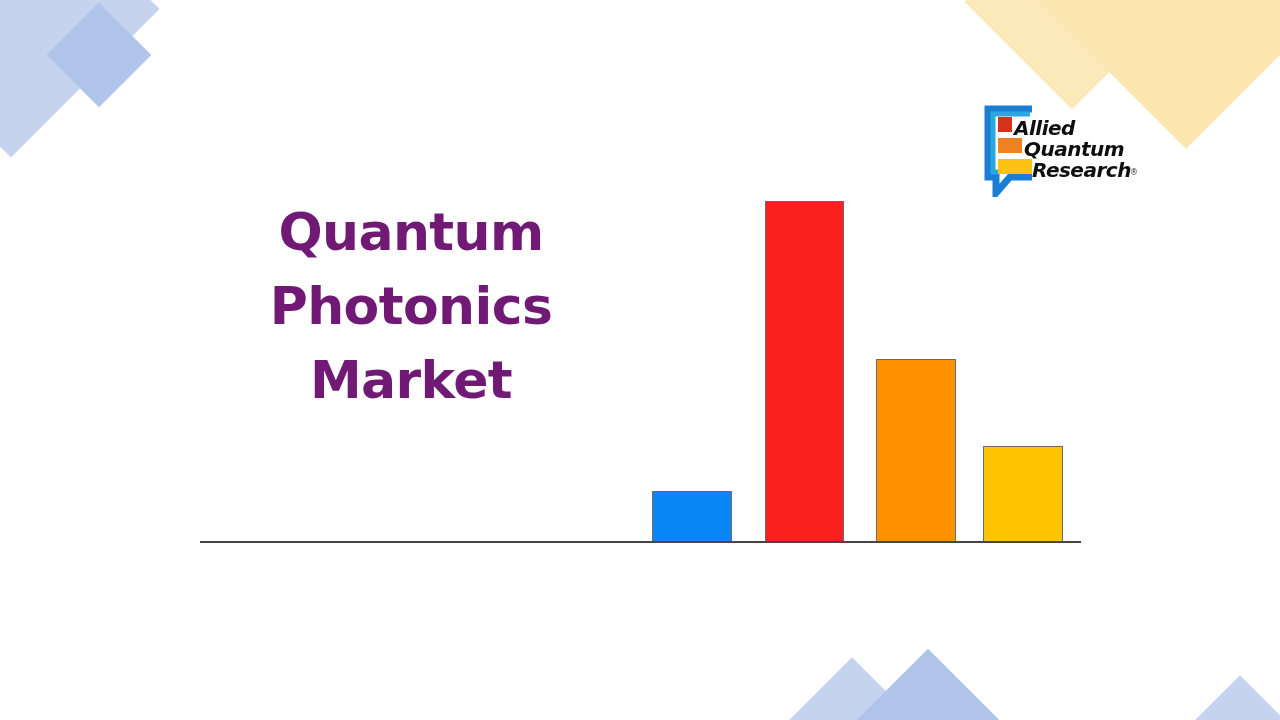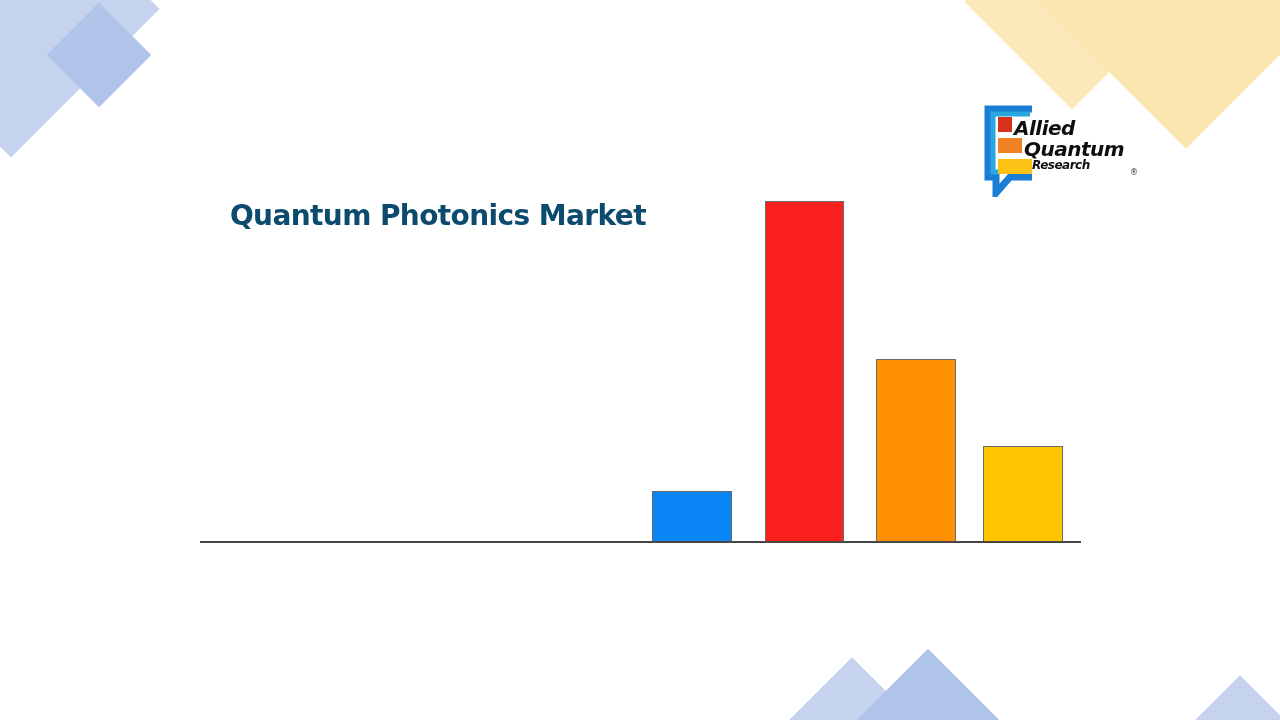--- a/index.html
+++ b/index.html
@@ -82,27 +82,27 @@
     height: 120px;
     background: #c7d4ee;
   }
 
   
   #title {
     position: absolute;
     left: 176px;
     top: 196px;
     width: 470px;
-    text-align: right;
-    font-family: "DejaVu Sans", sans-serif;
-    font-weight: bold;
-    font-size: 28px;
+    text-align: center;
+    font-family: "DejaVu Sans", sans-serif;
+    font-weight: bold;
+    font-size: 52px;
     line-height: 1.42;
     letter-spacing: -0.6px;
-    color: #0c4a6e;
+    color: #701a75;
   }
   #subtitle {
     position: absolute;
     left: 174px;
     top: 449px;
     width: 400px;
     font-family: "DejaVu Sans", sans-serif;
     font-weight: bold;
     font-size: 20.5px;
     line-height: 1.67;
@@ -149,21 +149,21 @@
   .logo-word {
     position: absolute;
     font-family: "DejaVu Sans", sans-serif;
     font-weight: bold;
     color: #0f0f0f;
     letter-spacing: -0.5px;
     white-space: nowrap;
   }
   #logo-word-1 { left: 34px; top: 11px;  font-size: 20px; }
   #logo-word-2 { left: 44px; top: 32px;  font-size: 20px; }
-  #logo-word-3 { left: 52px; top: 53px;  font-size: 12px; }
+  #logo-word-3 { left: 52px; top: 53px;  font-size: 20px; }
   #logo-tm {
     position: absolute;
     left: 150px;
     top: 63px;
     font-family: "DejaVu Sans", sans-serif;
     font-size: 8px;
     color: #333;
   }
 
   

